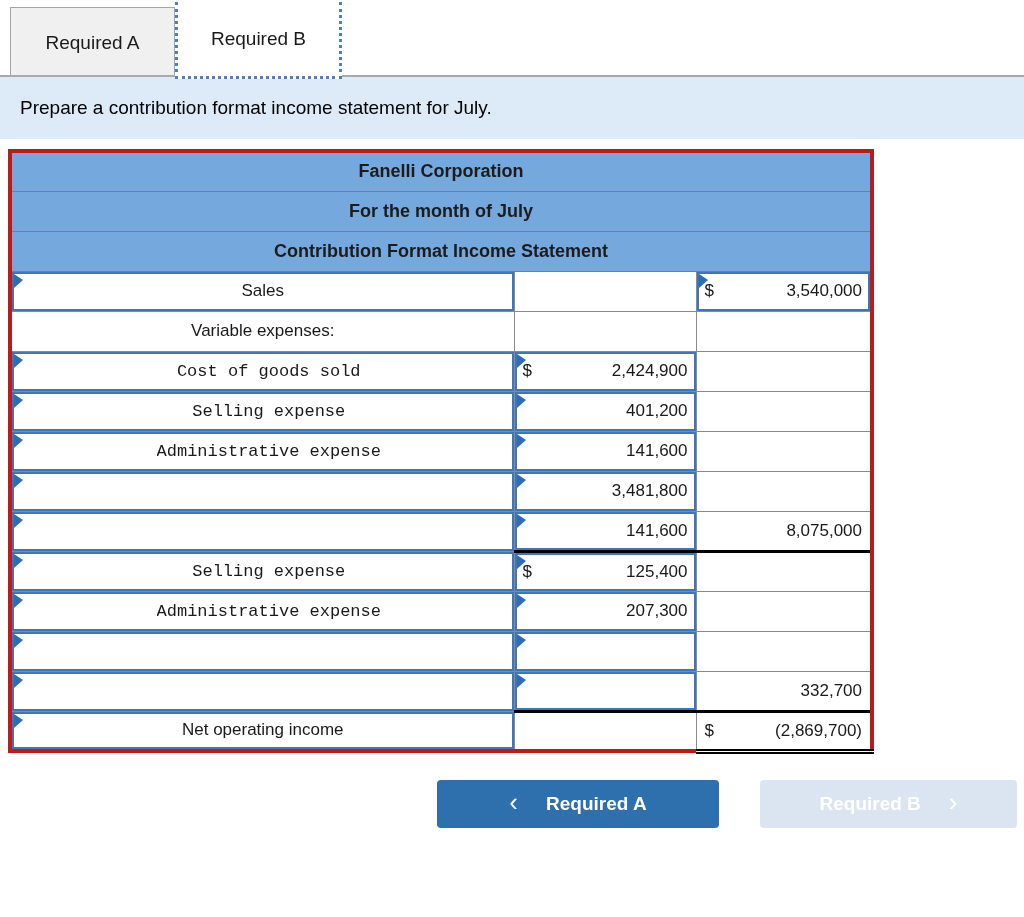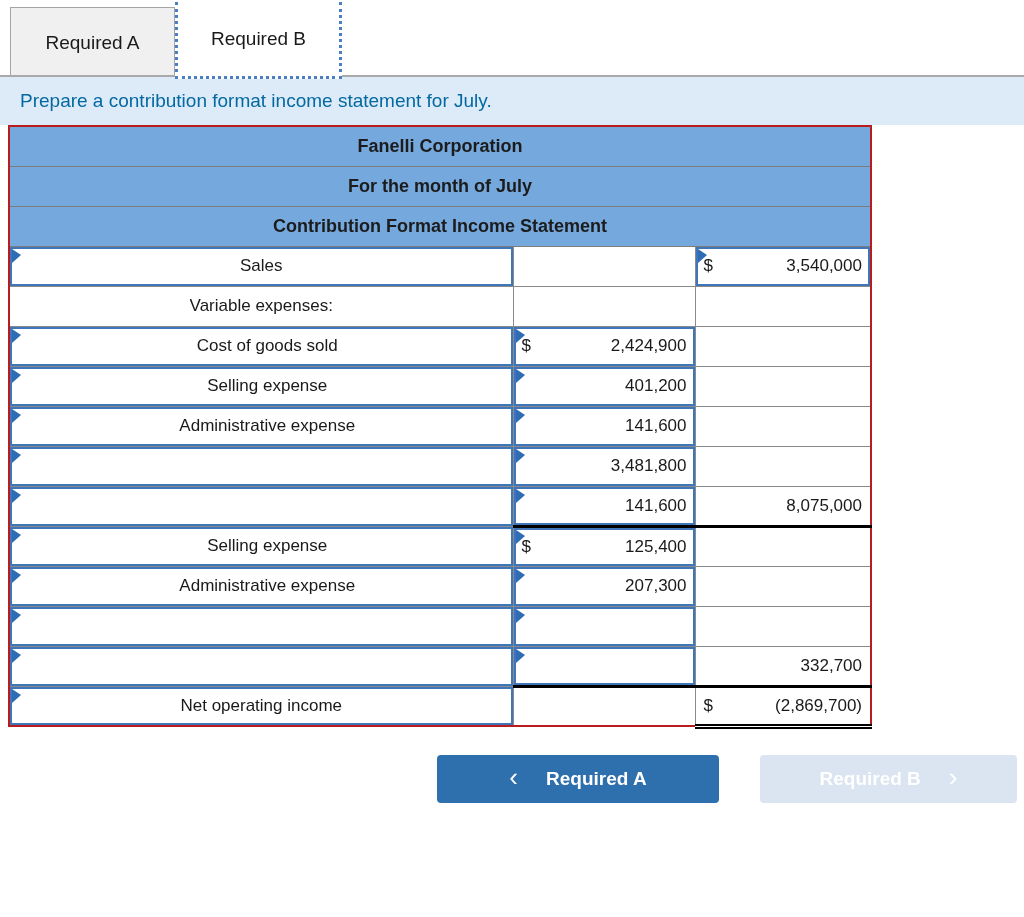--- a/index.html
+++ b/index.html
@@ -14,38 +14,38 @@
   .tab { height: 70px; display: flex; align-items: center; justify-content: center;
     font-size: 19px; color: #1a1a1a; cursor: pointer; }
   .tab-inactive { width: 165px; background: #f0f0f0;
     border: 1px solid #a5a5a5; border-bottom: none; }
   .tab-active { width: 167px; background: #ffffff; position: relative; z-index: 1;
     height: 77px; margin-bottom: -2px;
     border-left: 3px dotted #4a7fc1; border-right: 3px dotted #4a7fc1;
     border-bottom: 3px dotted #4a7fc1; }
 
   
-  .instruction { height: 48px; background: #ddeaf8; display: flex;
-    align-items: center; padding: 0 20px; font-size: 19px; color: #0369a1; }
+  .instruction { height: 62px; background: #ddeaf8; display: flex;
+    align-items: center; padding: 0 20px; font-size: 19px; color: #000000; }
 
   
   table.statement { border-collapse: collapse; table-layout: fixed;
-    width: 862px; margin: 0 0 0 8px; border: 2px solid #b91c1c; }
+    width: 862px; margin: 10px 0 0 8px; border: 4px solid #b91c1c; }
   col.c-label { width: 504px; } col.c-mid { width: 182px; } col.c-right { width: 176px; }
   td { border: 1px solid #8a8a8a; height: 40px; font-size: 17px;
     padding: 0; background: #fff; vertical-align: middle; }
   td.hdr { background: #75a8dd; font-weight: bold; font-size: 18px;
     text-align: center; color: #1c1c1c; border: 1px solid #7d7d7d; }
   td.input { box-shadow: inset 0 0 0 2px #3f76b9; position: relative; }
   .tri { position: absolute; top: 2px; left: 2px; width: 0; height: 0;
     border-top: 6px solid transparent; border-bottom: 8px solid transparent;
     border-left: 9px solid #2e6cb5; }
   .cw { display: flex; align-items: center; height: 100%; padding: 0 8px; justify-content: center; }
   .cw .lab { white-space: nowrap; overflow: hidden; }
-  .cw.ind { padding-left: 20px; }
+  .cw.ind { padding-left: 20px; font-family: Liberation Mono, monospace; }
   .cw .v { margin-left: auto; white-space: nowrap; }
   .cw .d { white-space: nowrap; }
   td.blk-b { border-bottom: 3px solid #000; }
   td.blk-t { border-top: 3px solid #000; }
   td.dbl-b { border-bottom: 5px double #000; }
 
   
   .footer { display: flex; align-items: center; margin-top: 26px; }
   .btn { height: 48px; border: none; border-radius: 4px; display: flex;
     align-items: center; justify-content: center; font-weight: bold;

